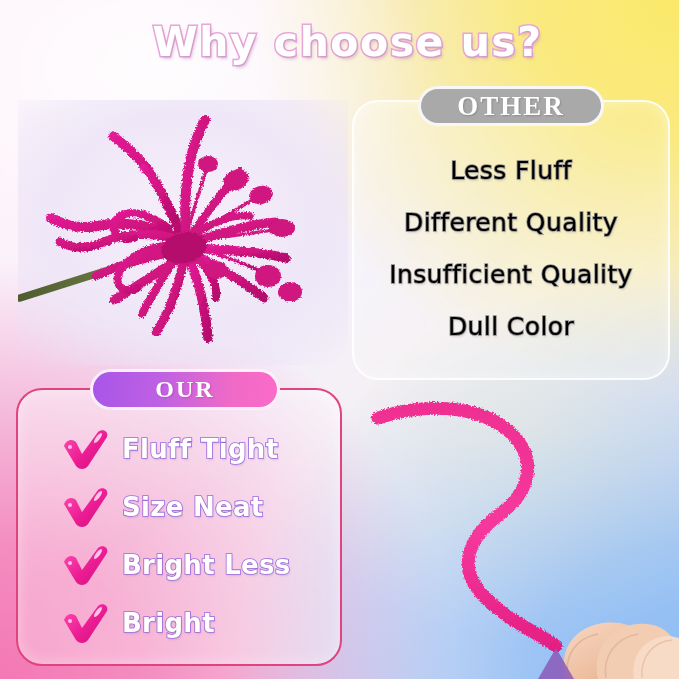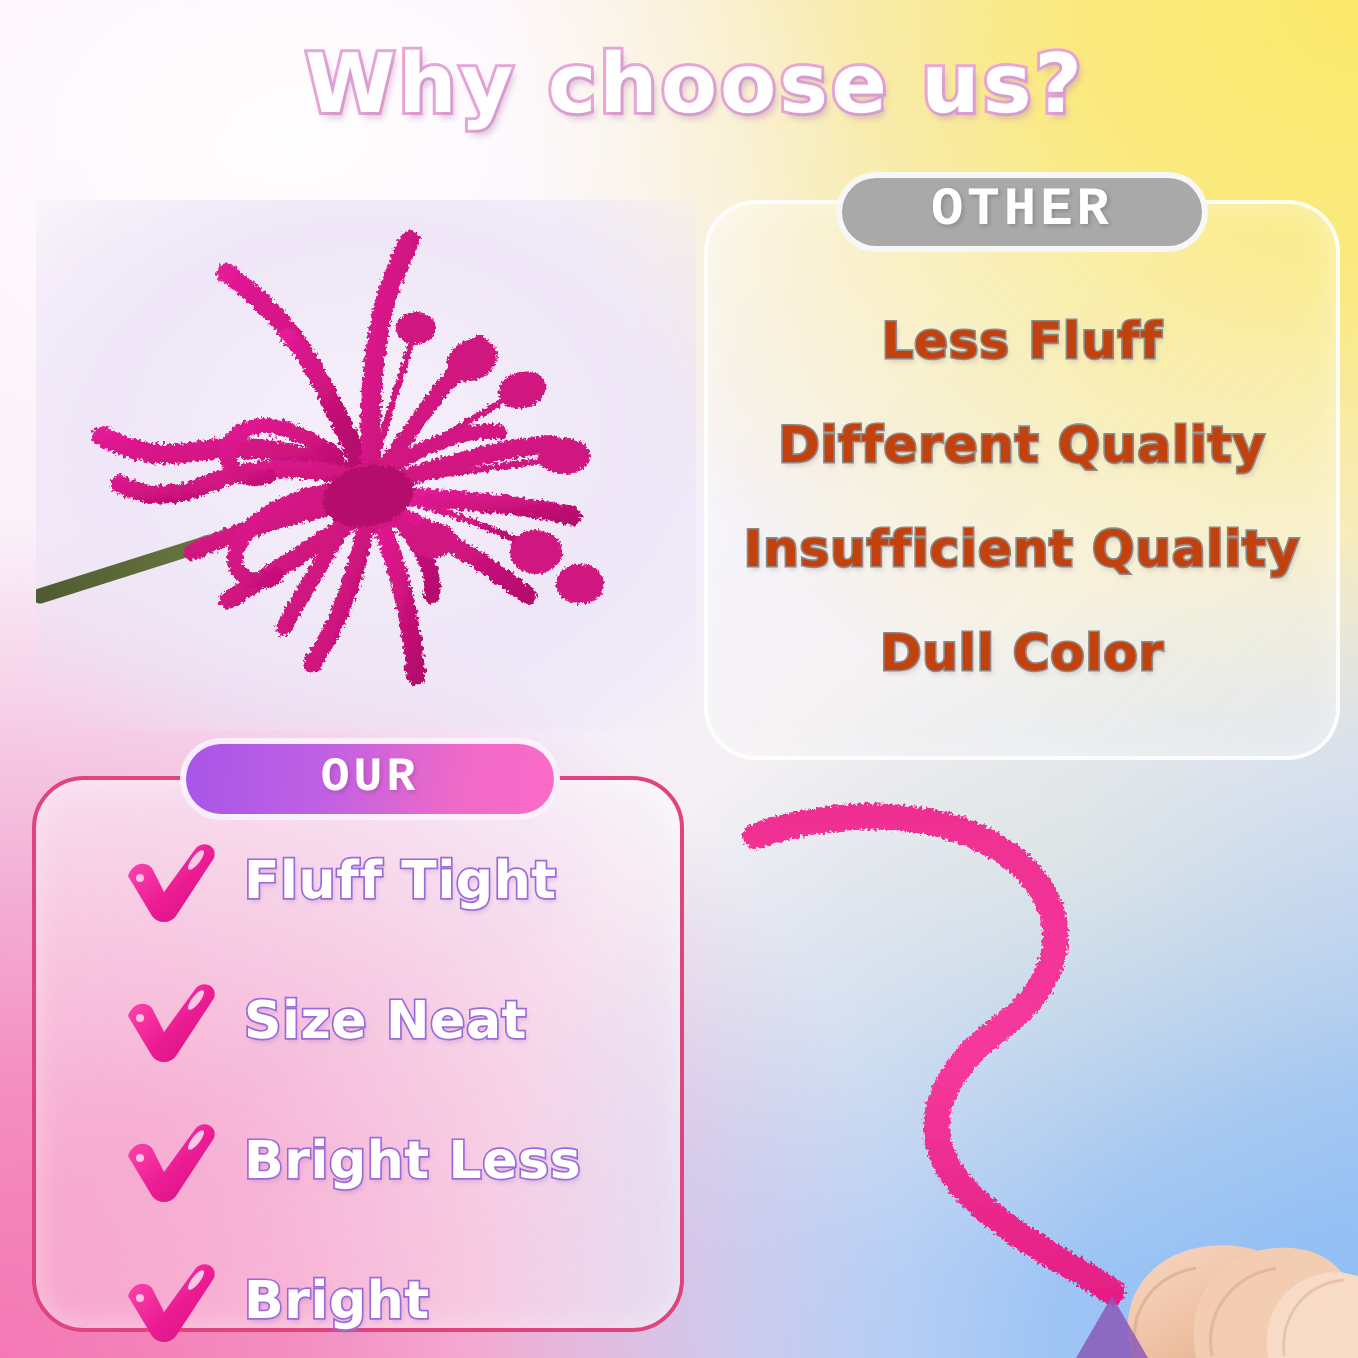--- a/index.html
+++ b/index.html
@@ -67,21 +67,21 @@
     background:linear-gradient(150deg, rgba(255,255,255,0.42) 0%, rgba(255,255,255,0.30) 45%, rgba(255,255,255,0.40) 100%);
     box-shadow:0 0 14px rgba(255,255,255,0.4) inset;
   }
 
   
   .badge {
     position:absolute;
     display:flex; align-items:center; justify-content:center;
     border-radius:999px;
     color:#ffffff; font-weight:bold;
-    font-family:Liberation Mono, monospace;
+    font-family:Liberation Serif, serif;
     letter-spacing:2px;
     border:3px solid rgba(255,255,255,0.9);
   }
   .badge-other {
     left:418px; top:86px; width:186px; height:40px;
     background:#a9a9a9;
     font-size:27px;
     text-shadow:1px 1px 2px rgba(0,0,0,0.18);
   }
   .badge-our {
@@ -91,35 +91,34 @@
     text-shadow:1px 1px 2px rgba(120,30,110,0.25);
   }
 
   
   .other-list {
     position:absolute; left:352px; top:138px; width:318px; height:225px;
     display:flex; flex-direction:column; align-items:center;
     justify-content:space-around; padding:6px 6px 10px;
   }
   .other-item {
-    font-size:25px; font-weight:bold; letter-spacing:0.4px;
+    font-size:25px; font-weight:normal; letter-spacing:0.4px;
     font-family:"DejaVu Sans", sans-serif;
-    color:#c2410c;
+    color:#000000;
     -webkit-text-stroke:1.6px #8a8a8a;
     paint-order:stroke fill;
     text-align:center; white-space:nowrap;
     text-shadow:1px 2px 2px rgba(150,140,150,0.30);
   }
 
   
   .our-list {
     position:absolute; left:16px; top:414px; width:326px; height:250px;
     display:flex; flex-direction:column; justify-content:space-around;
     padding:6px 0 12px 0;
-    gap:28px;
   }
   .our-item { display:flex; align-items:center; padding-left:44px; }
   .check-icon { width:50px; height:42px; flex:0 0 50px; margin-right:12px; }
   .our-label {
     font-size:26px; font-weight:bold; letter-spacing:0.3px;
     font-family:"DejaVu Sans", sans-serif;
     color:#ffffff;
     -webkit-text-stroke:1.7px #9c68dd;
     paint-order:stroke fill;
     white-space:nowrap;

